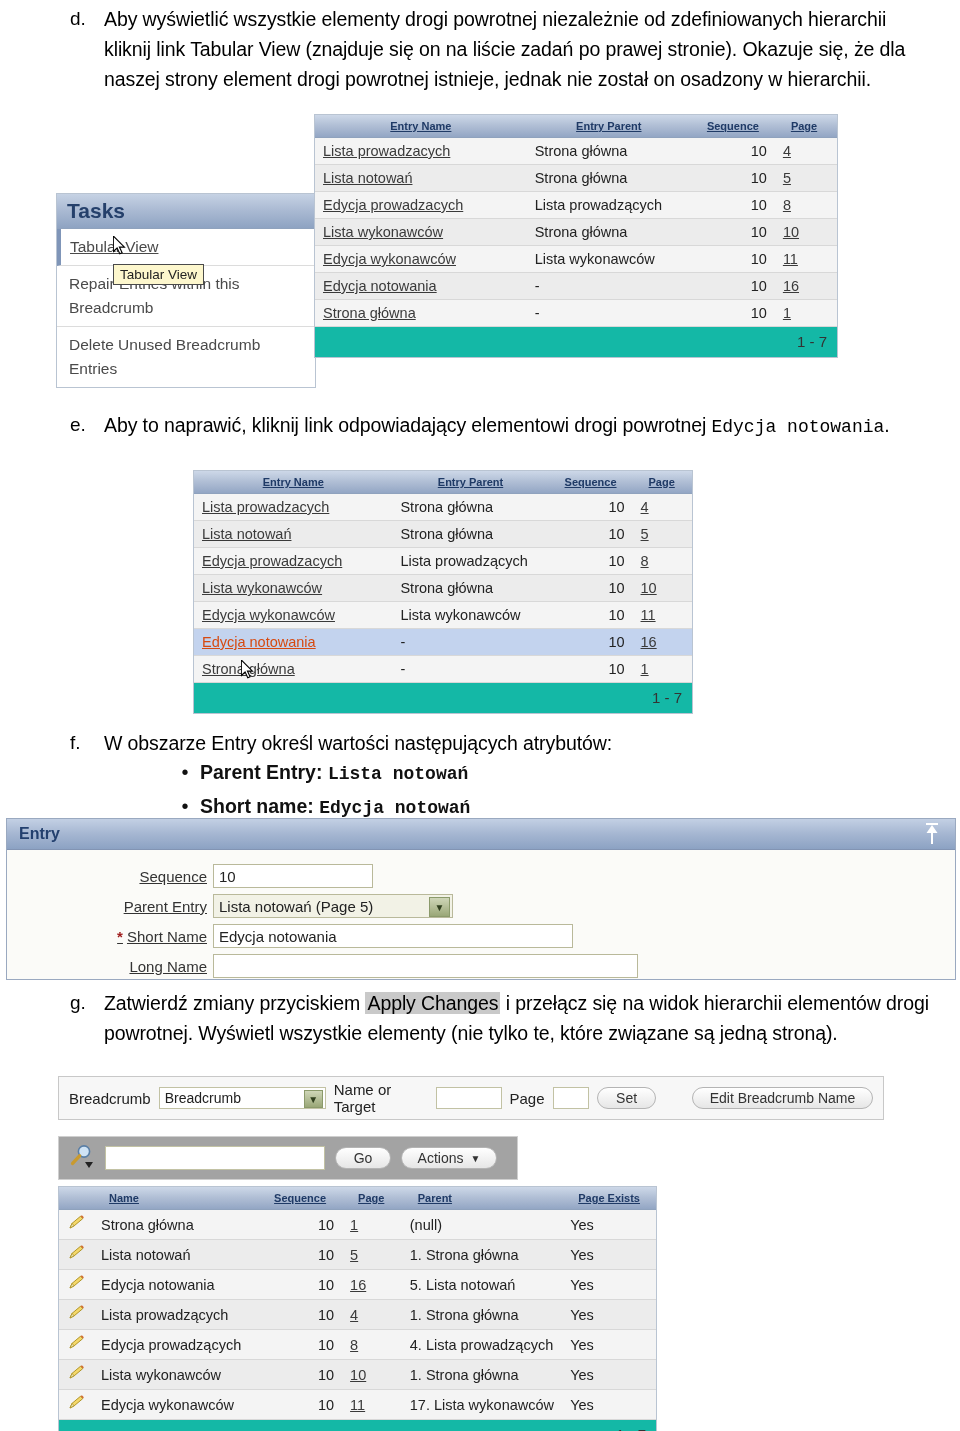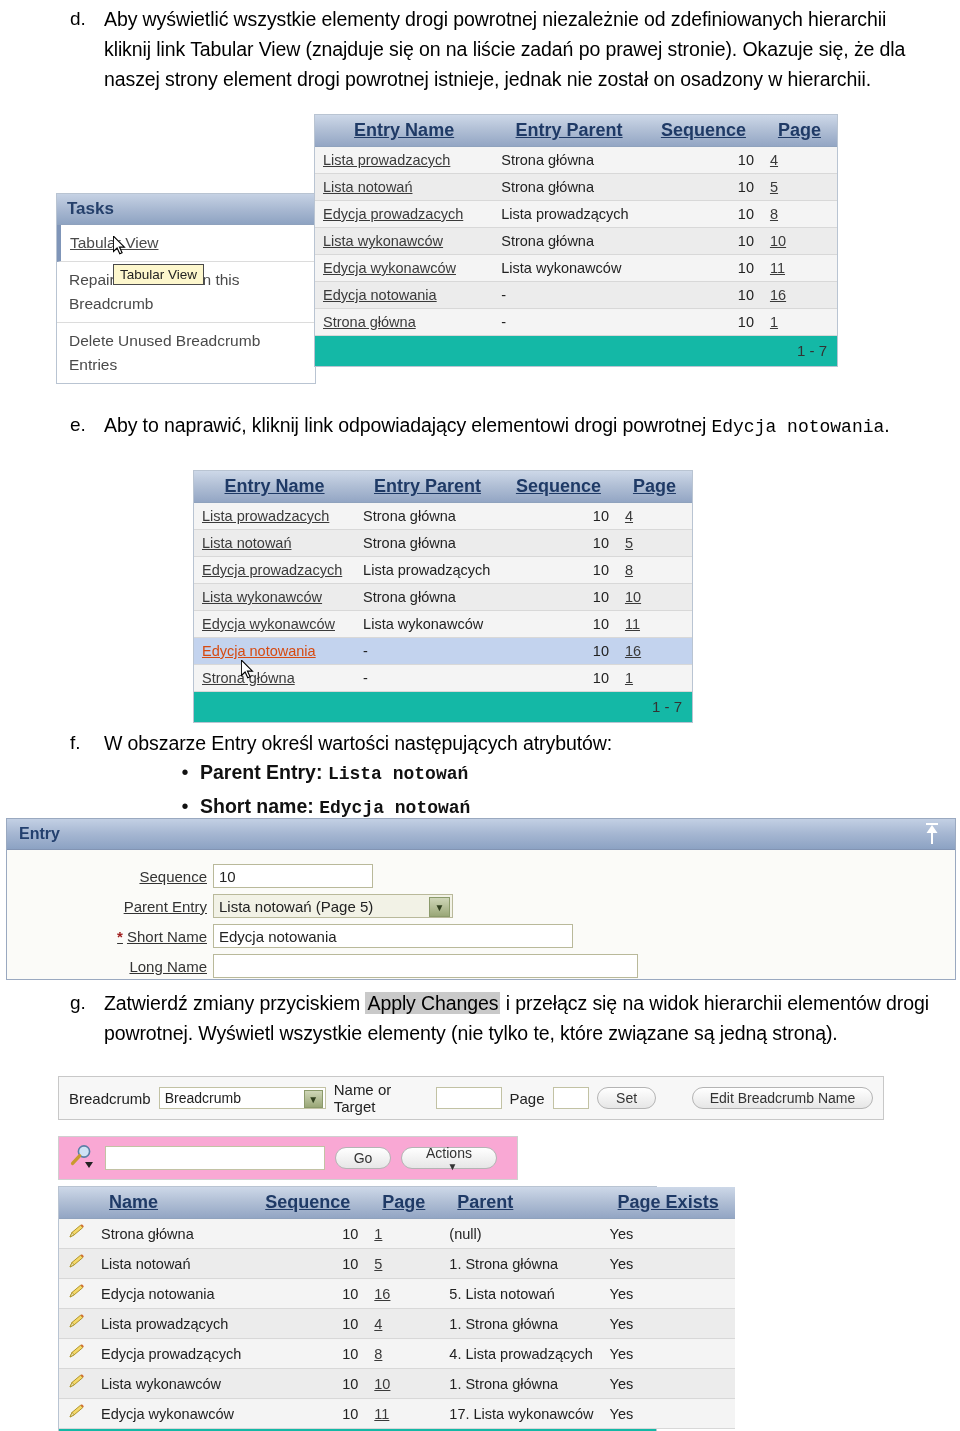--- a/index.html
+++ b/index.html
@@ -23,41 +23,41 @@
   .bullet-list{position:absolute;}
   .bl-row{display:flex;align-items:flex-start;margin-bottom:2px;}
   .bl-dot{width:30px;flex:0 0 30px;text-align:center;font-size:20px;line-height:30px;}
   .bl-txt{font-size:19.5px;line-height:30px;font-weight:bold;}
 
   
   .apex{position:absolute;background:#fff;border:1px solid #b9c4d2;box-shadow:0 0 0 0 #fff;}
   .apex table{border-collapse:collapse;width:100%;font-size:14.5px;}
   .apex thead th{
     background:linear-gradient(to bottom,#cdd8e8 0%,#b2c0d6 45%,#93a6c4 100%);
-    color:#1f3a66;font-weight:bold;font-size:18px;
+    color:#1f3a66;font-weight:bold;font-size:11px;
     padding:5px 16px;border-bottom:1px solid #8fa2bd;white-space:nowrap;
   }
   .apex thead th span{text-decoration:underline;}
   .apex tbody td{
     padding:5px 8px;border-bottom:1px solid #d8d8d8;color:#222;
     background:#f4f4f4;white-space:nowrap;
   }
   .apex tbody tr:nth-child(even) td{background:#ececec;}
   .apex tbody tr.sel td{background:#c3d3ee;}
   .lnk{color:#3a3a3a;text-decoration:underline;cursor:pointer;}
   .lnk-red{color:#d64a11;text-decoration:underline;cursor:pointer;}
   .num{text-align:right;}
   .pgcell{text-align:left;}
   .pager{font-size:15px;color:#333;text-align:right;padding:6px 10px 7px 0;background:#14b8a6;}
 
   
   .tasks{position:absolute;border:1px solid #b9c4d2;background:#fff;}
   .tasks-hd{
     background:linear-gradient(to bottom,#c6d2e4 0%,#a9b9d2 50%,#8ea3c2 100%);
-    color:#25406b;font-weight:bold;font-size:17px;padding:5px 10px;
+    color:#25406b;font-weight:bold;font-size:21px;padding:5px 10px;
     border-bottom:1px solid #8fa2bd;
   }
   .tasks-item{
     font-size:15.5px;color:#4a4a4a;padding:6px 10px 6px 12px;
     border-bottom:1px solid #dcdcdc;line-height:24px;
   }
   .tasks-item:last-child{border-bottom:none;}
   .tasks-item .lnk{color:#4a4a4a;}
   .tasks-item.first{border-left:4px solid #7f95b8;padding-left:9px;}
   .tooltip{
@@ -106,21 +106,21 @@
     box-sizing:border-box;
   }
   .sm-sel .arrowbtn{width:17px;height:16px;top:2px;}
   .pill{
     border:1px solid #b4b4b4;border-radius:11px;height:22px;
     background:linear-gradient(to bottom,#ffffff,#e6e6e6);
     font-size:14px;color:#333;display:flex;align-items:center;justify-content:center;
     padding:0 12px;box-sizing:border-box;
   }
   .searchbar{
-    position:absolute;border:1px solid #cfcfcf;background:#f9a8d4;
+    position:absolute;border:1px solid #cfcfcf;background:#a3a3a3;
     display:flex;align-items:center;gap:10px;padding:0 10px;box-sizing:border-box;
   }
   .gold{
     border:1px solid #c9920f;border-radius:12px;height:24px;
     background:linear-gradient(to bottom,#ffe07a 0%,#f6c62e 45%,#eab212 100%);
     font-size:14.5px;color:#5a3f04;display:flex;align-items:center;justify-content:center;
     padding:0 14px;box-sizing:border-box;
   }
   .pencil{width:18px;height:16px;display:inline-block;}
   .indent1{padding-left:18px;}
@@ -358,21 +358,21 @@
   <div class="searchbar" style="left:58px;top:1136px;width:460px;height:44px;">
     <span>
       <svg width="26" height="26" viewBox="0 0 26 26">
         <circle cx="15" cy="8.5" r="5.6" fill="#cfe3f5" stroke="#5a7fa6" stroke-width="1.6"></circle>
         <line x1="10.6" y1="12.8" x2="3.6" y2="20.4" stroke="#c99a2e" stroke-width="3.4" stroke-linecap="round"></line>
         <polygon points="16,19 24,19 20,25" fill="#222"></polygon>
       </svg>
     </span>
     <div class="sm-fld" style="width:220px;height:24px;"></div>
     <div class="pill" style="width:56px;">Go</div>
-    <div class="pill" style="width:96px;flex-direction:column;">
+    <div class="pill" style="width:96px;">
       <span>Actions</span>
       <span style="margin-left:7px;font-size:10px;">▼</span>
     </div>
   </div>
 
   <div class="apex" style="left:58px;top:1186px;width:597px;">
     <table>
       <thead>
           <tr id="t3head">
             <th style="width: 38px;"></th>

